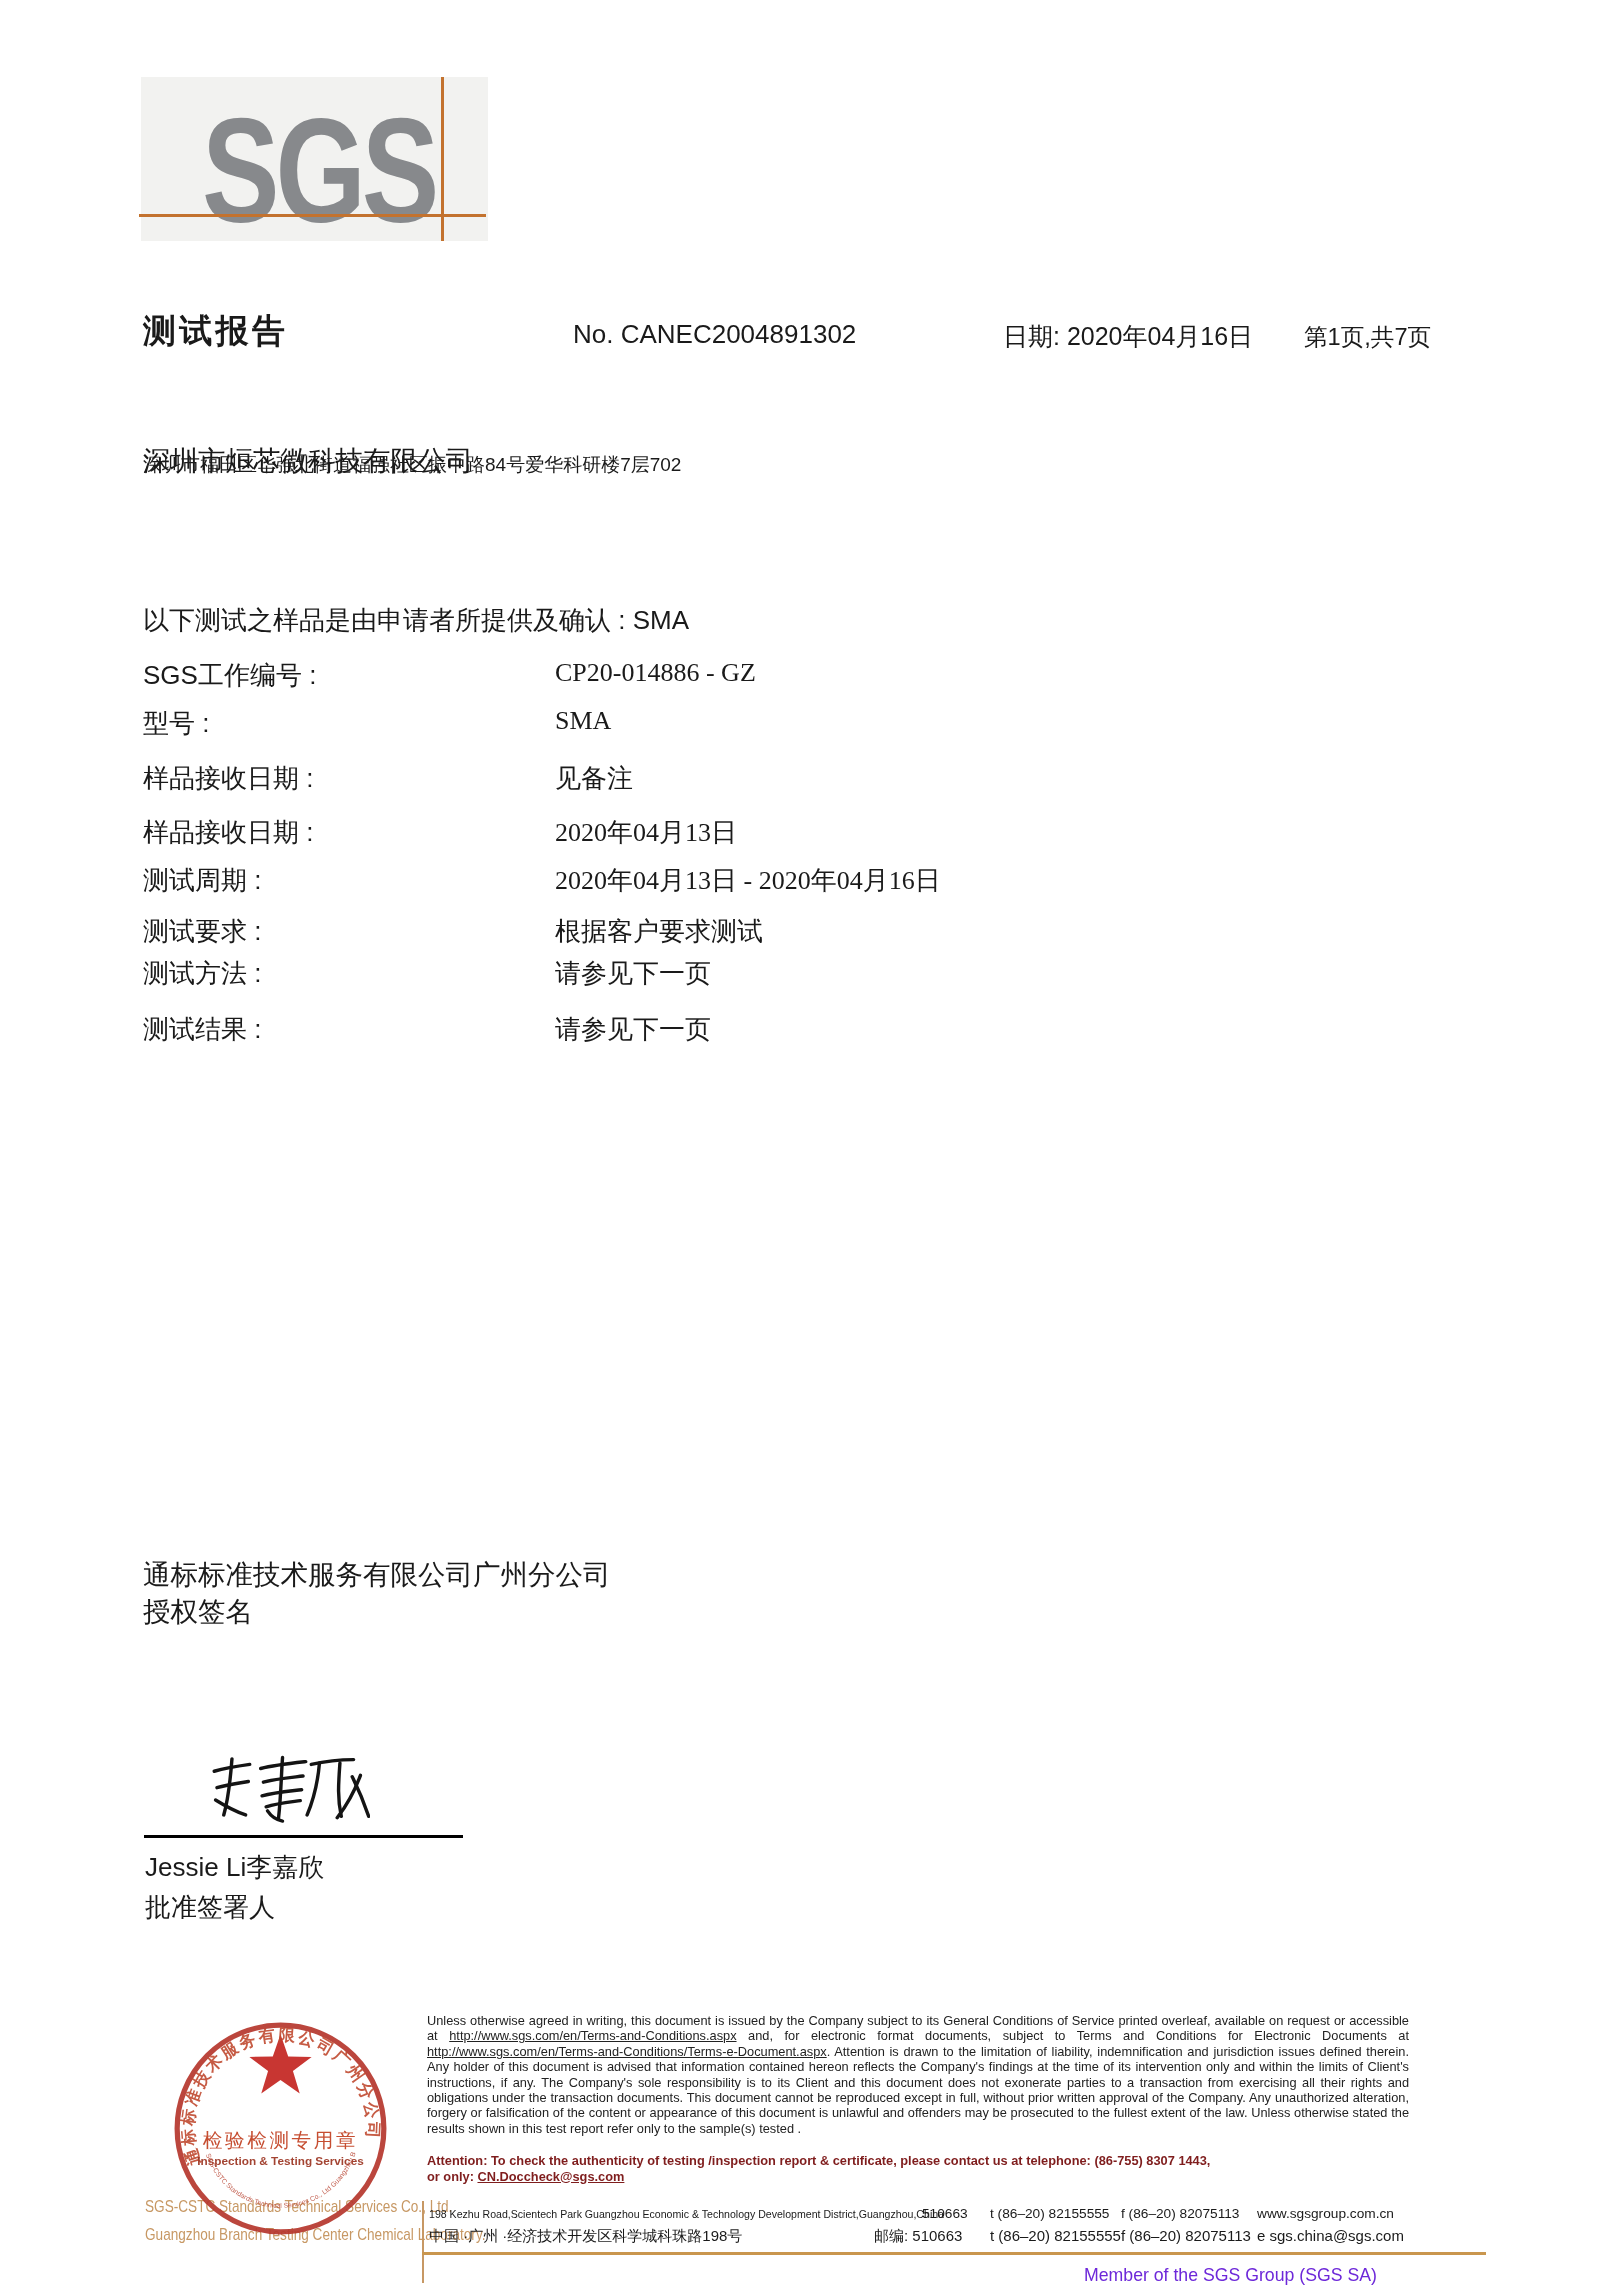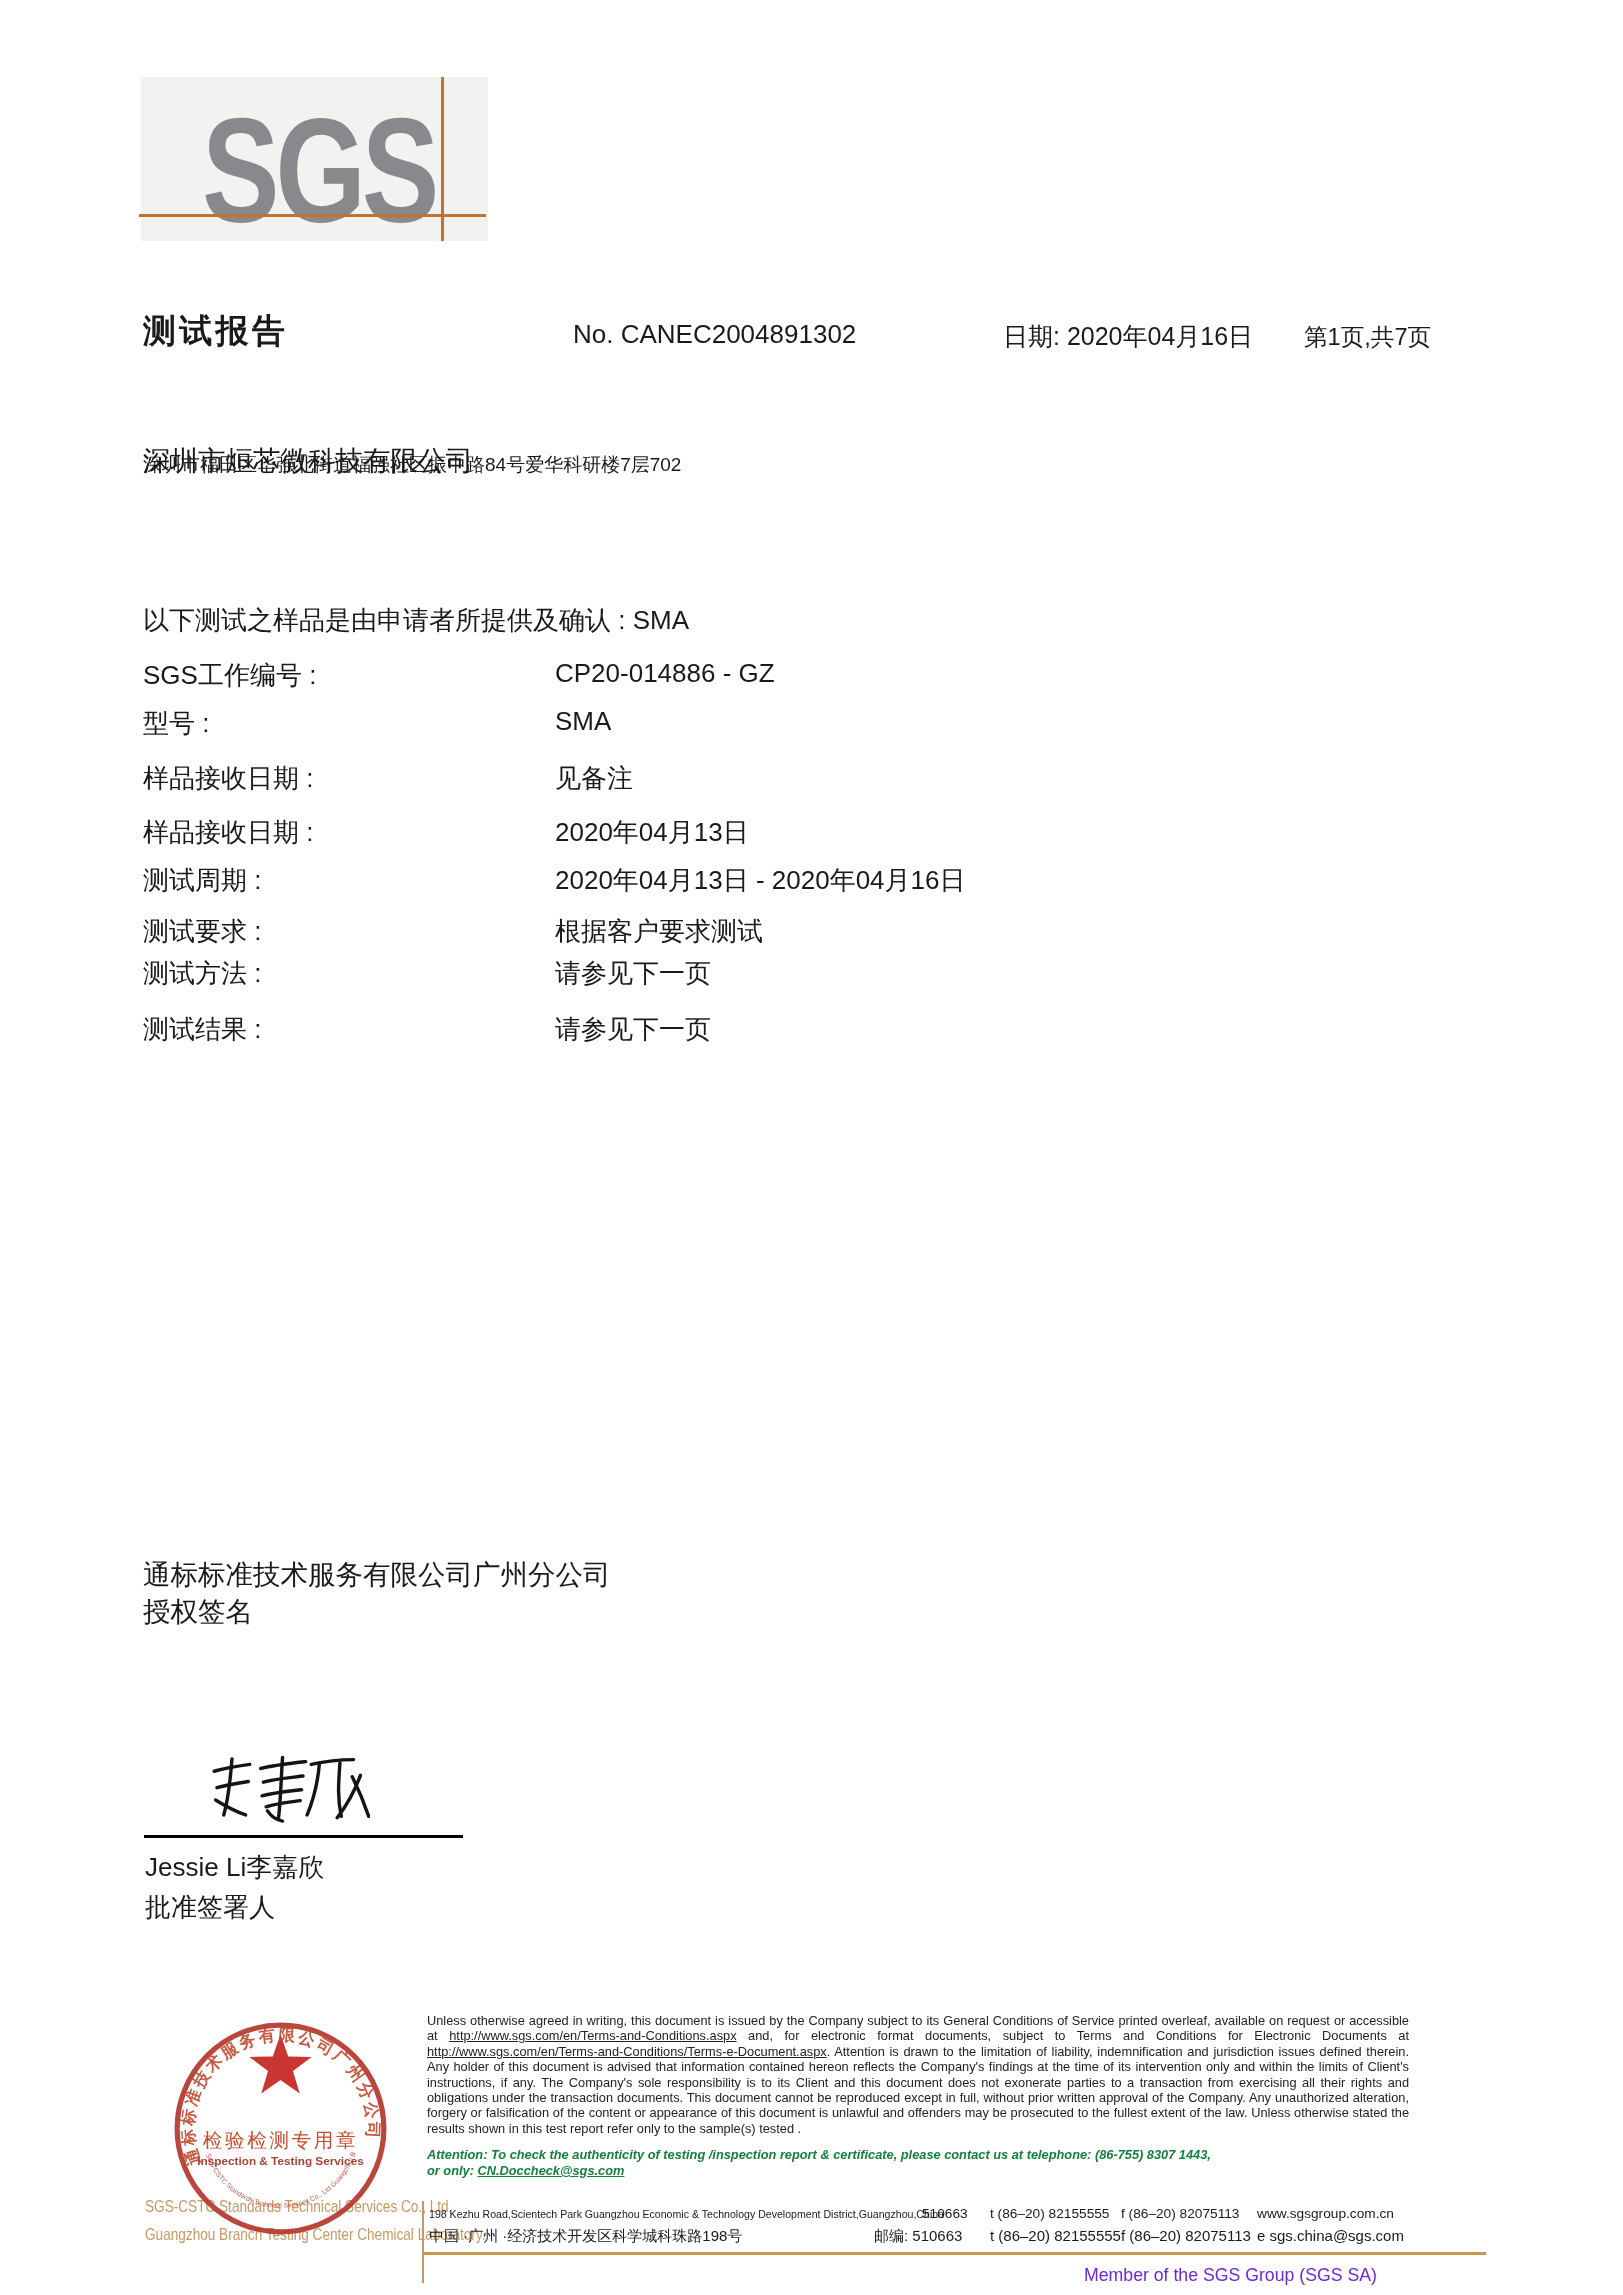--- a/index.html
+++ b/index.html
@@ -20,35 +20,35 @@
   .doc-title{left:143px;top:309px;font-size:33px;font-weight:bold;letter-spacing:3.3px;}
   .report-no{left:573px;top:319px;font-size:26px;}
   .doc-date{left:1003px;top:320px;font-size:25px;}
   .page-info{left:1304px;top:321px;font-size:23.6px;}
   
   .appl-name{left:143px;top:403px;font-size:27.5px;margin-top:40px;}
   .appl-addr{left:143px;top:452px;font-size:19px;}
   .intro-line{left:143px;top:603px;font-size:26px;}
   
   .info-row{left:143px;width:1047px;font-size:26px;}
-  .info-row .val{position:absolute;left:412px;top:0;white-space:nowrap;}
+  .info-row .val{position:absolute;left:412px;top:0;white-space:nowrap;font-family:Liberation Serif, serif;}
   
   .sig-company{left:143px;top:1557px;font-size:27.5px;}
   .sig-label{left:143px;top:1594px;font-size:27.5px;}
   .sig-svg{left:206px;top:1753px;}
   .sig-line{left:144px;top:1835px;width:319px;height:2.6px;background:#000;}
   .signer{left:145px;top:1850px;font-size:26px;}
   .signer-title{left:145px;top:1890px;font-size:26px;}
   
   .tan-co1{left:145px;top:2197px;font-size:17px;color:#c79864;transform:scaleX(.8);transform-origin:left top;white-space:nowrap;}
   .tan-co2{left:145px;top:2225px;font-size:17px;color:#c79864;transform:scaleX(.8);transform-origin:left top;white-space:nowrap;}
   .stamp-svg{left:168px;top:2016px;}
   .legal-block{left:427px;top:2013px;width:982px;font-size:12.8px;line-height:15.4px;text-align:justify;color:#222;}
   .legal-block u{text-decoration:underline;}
-  .attention{color:#15803d;font-weight:bold;margin-top:11px;font-style:italic;}
+  .attention{color:#7f1d1d;font-weight:bold;margin-top:17px;}
   .attention u{text-decoration:underline;}
   .foot-vline{left:422px;top:2201px;width:2px;height:82px;background:#c79864;}
   .f-row1{top:2206px;font-size:13.7px;white-space:nowrap;}
   .f-row2{top:2227px;font-size:15px;white-space:nowrap;}
   .f-addr-en{left:429px;top:2208px;font-size:11.5px;white-space:nowrap;transform:scaleX(.92);transform-origin:left top;}
   .f-zip1{left:922px;}
   .f-t1{left:990px;}
   .f-f1{left:1121px;}
   .f-web{left:1257px;}
   .f-addr-cn{left:429px;}

